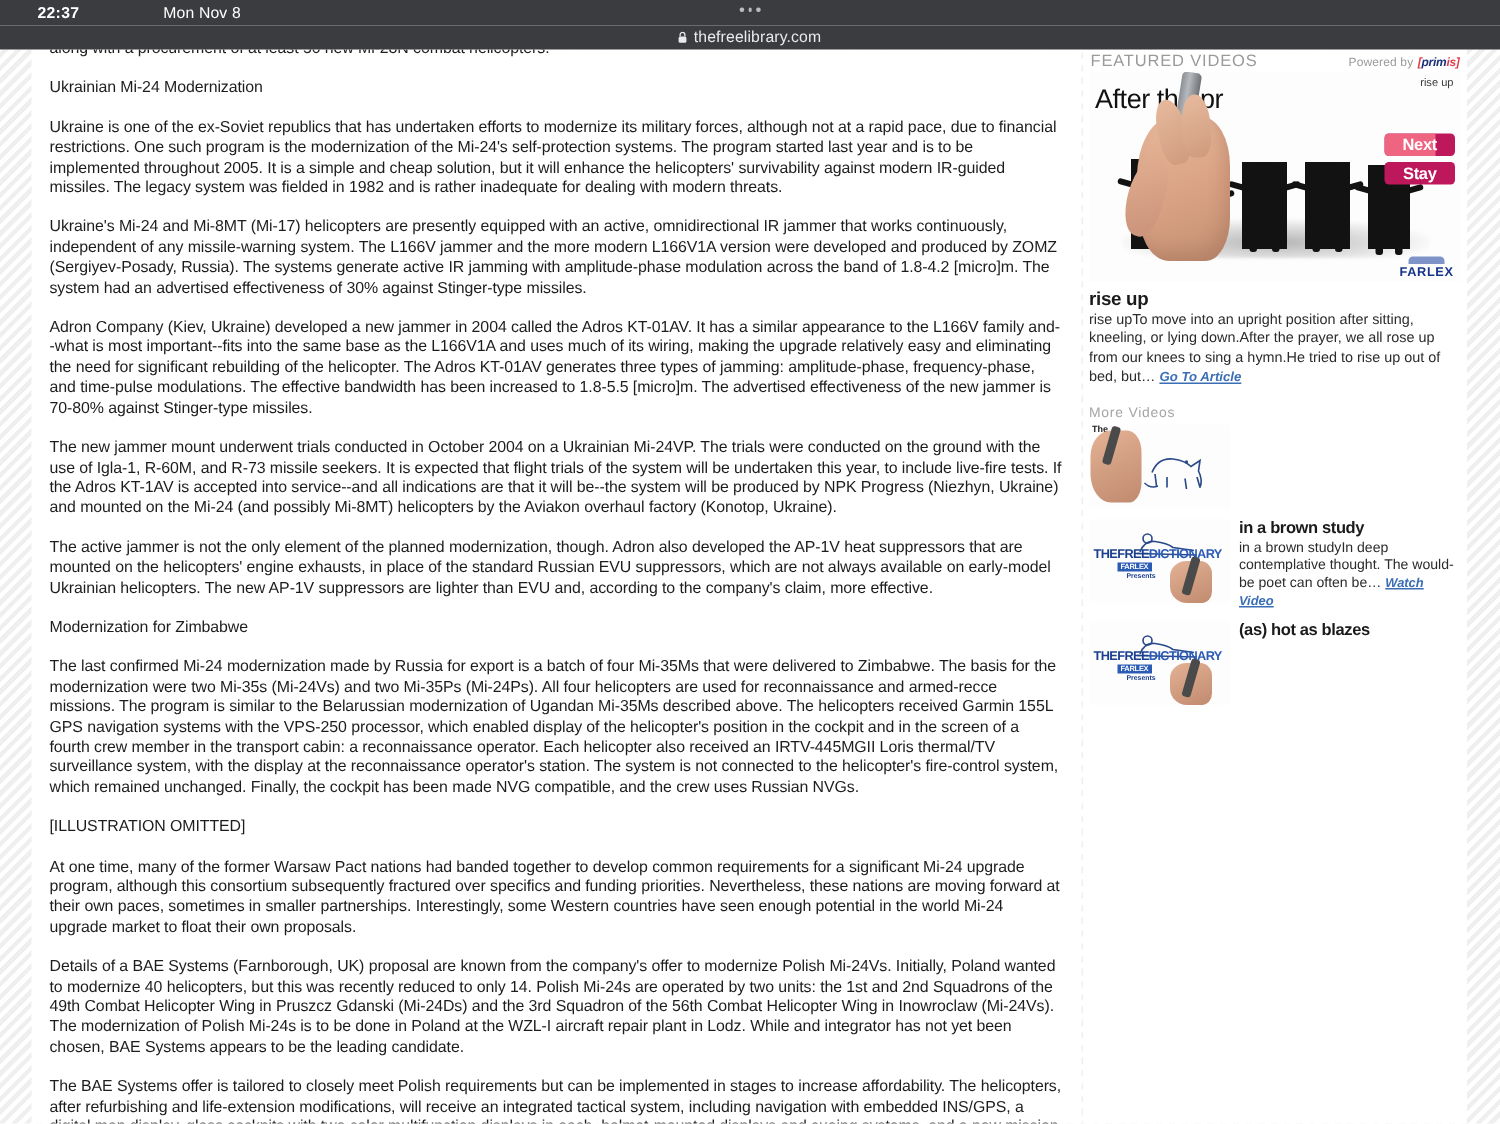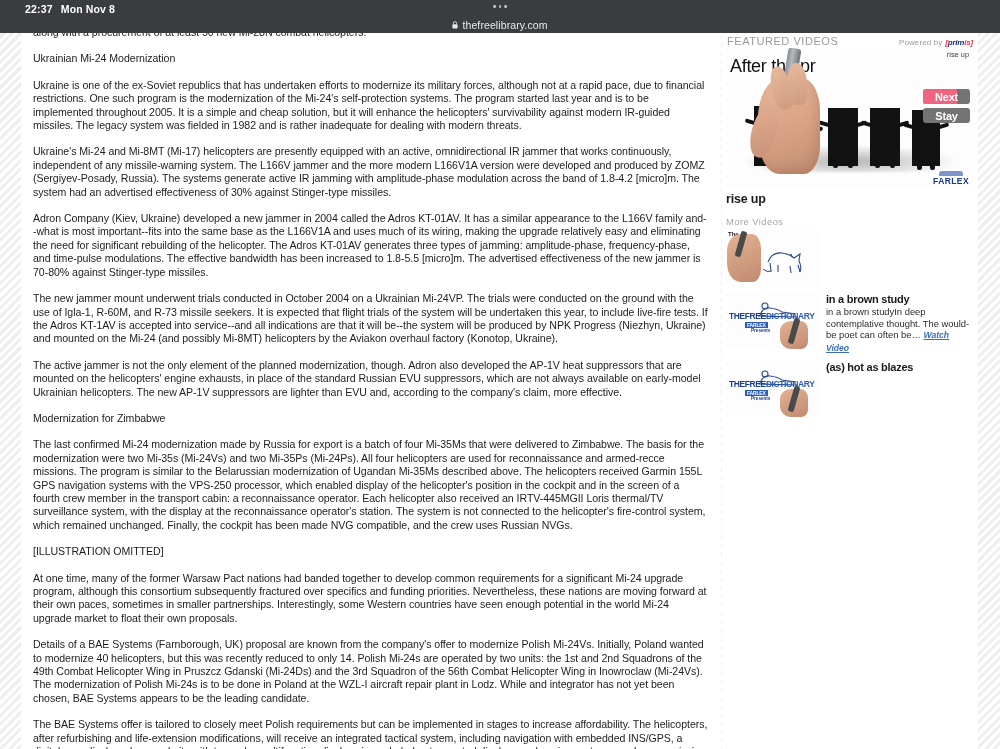--- a/index.html
+++ b/index.html
@@ -15,21 +15,21 @@
     position: absolute; top: 0; left: 0;
     width: 1000px; height: 17px;
     background: #3a3c40;
     color: #ffffff;
     display: flex; align-items: center;
     font-size: 10.5px;
     z-index: 30;
   }
   .sb-left { display: flex; align-items: center; gap: 8px; padding-left: 25px; }
   .sb-time { font-weight: 600; letter-spacing: .2px; }
-  .sb-date { font-weight: 700; letter-spacing: .1px; }
+  .sb-date { font-weight: 400; letter-spacing: .1px; margin-left: 48px; }
   .sb-right {
     position: absolute; right: 10px; top: 16px; height: 17px;
     display: flex; align-items: center; gap: 5px;
   }
   .sig { display: flex; align-items: flex-end; gap: 1.3px; height: 9px; }
   .sig i { display: block; width: 2.2px; background: #d7d8da; border-radius: .5px; }
   .sig i:nth-child(1) { height: 3px; }
   .sig i:nth-child(2) { height: 5px; }
   .sig i:nth-child(3) { height: 7px; background: #8b8d91; }
   .sig i:nth-child(4) { height: 9px; background: #8b8d91; }
@@ -179,21 +179,21 @@
     content:""; position:absolute; bottom:-8px; left:2px;
     border-left:4.5px solid transparent; border-right:4.5px solid transparent;
     border-top:10px solid #6a6d71;
   }
   .ctrl-stack {
     position: absolute; right: 4px; top: 41px; z-index: 8;
     display: flex; flex-direction: column; gap: 4px; align-items: flex-end;
   }
   .ctrl-btn {
     position: relative; width: 47px; height: 15px;
-    background: #737373; border-radius: 3px;
+    background: #be185d; border-radius: 3px;
     color: #ffffff; font-size: 11px; font-weight: 700;
     display: flex; align-items: center; justify-content: center;
     overflow: hidden; letter-spacing: -.2px;
   }
   .ctrl-btn .prog {
     position: absolute; left: 0; top: 0; height: 100%; width: 72%;
     background: #ef6480;
   }
   .ctrl-btn span { position: relative; z-index: 2; }
   .farlex-logo {
@@ -405,20 +405,21 @@
         </div>
     </div>
 
     <div class="farlex-logo">
       <span class="cap"></span>
       <span>FARLEX</span>
     </div>
   </div>
 
   <div class="entry-title">rise up</div>
+  <div class="entry-body"><span>rise upTo move into an upright position after sitting, kneeling, or lying down.After the prayer, we all rose up from our knees to sing a hymn.He tried to rise up out of bed, but…</span> <a class="lnk" href="#">Go To Article</a></div>
 
   <div class="more-videos-label">More Videos</div>
 
   <div class="vid-item">
     <div class="vid-thumb">
       <span class="tl">The</span>
       <span class="tiny-cap">&nbsp;</span>
       <span class="hnd"></span>
       <svg class="dogline" viewBox="0 0 52 30">
         <path d="M8 18 q4 -10 14 -9 q8 1 12 5 l6 -4 l-1 7 q3 6 1 11" stroke="#2a4a8a" stroke-width="1.1" fill="none"></path>

